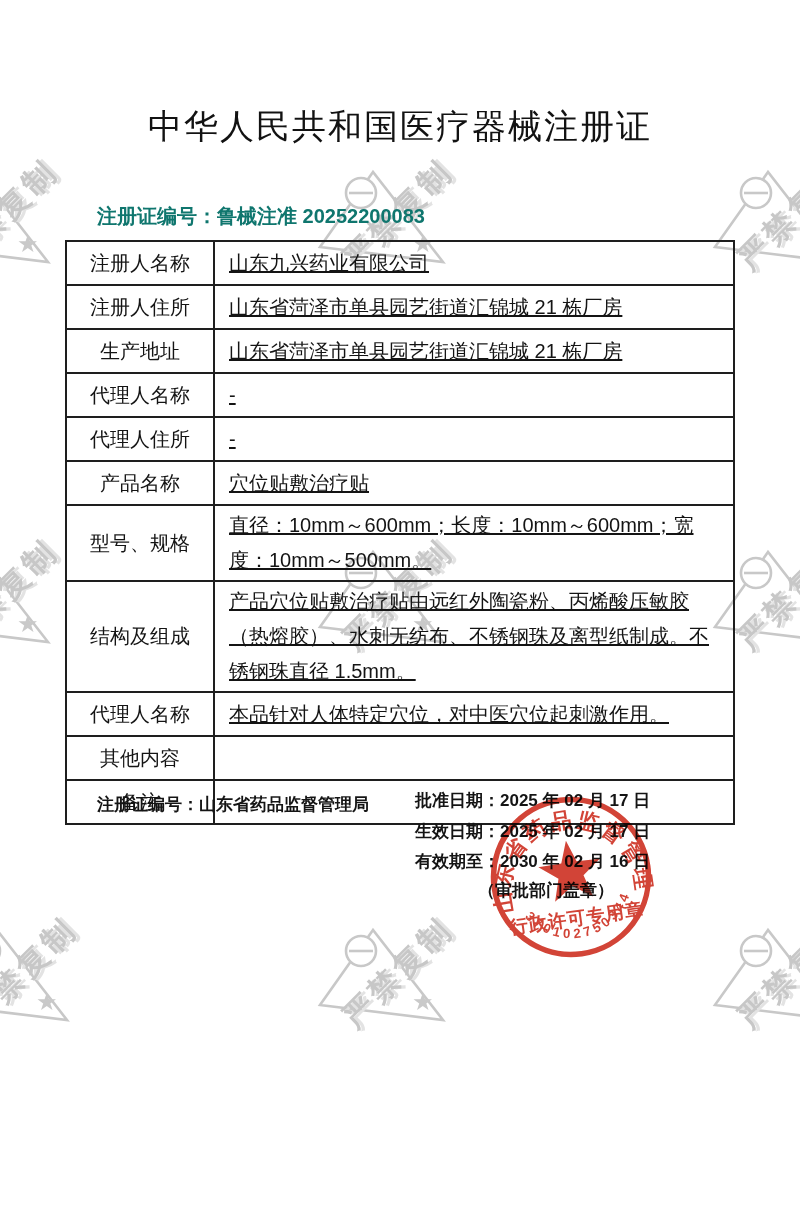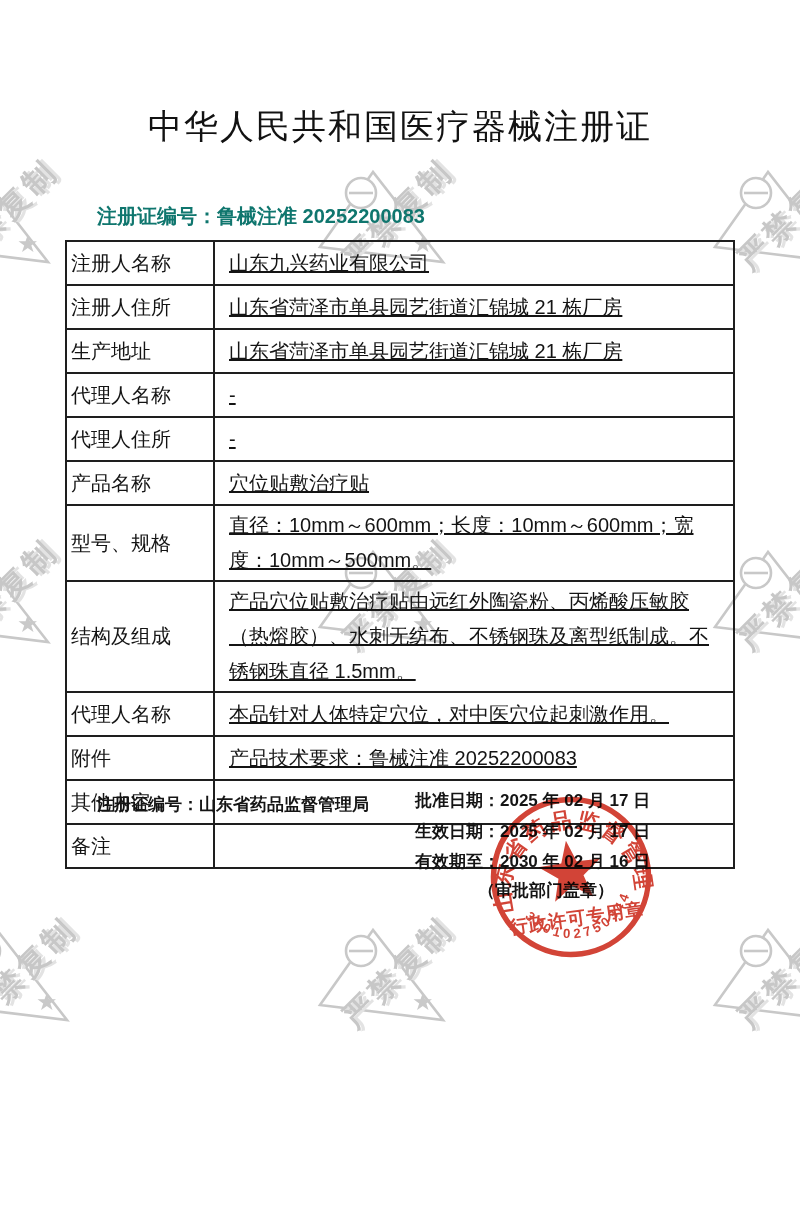--- a/index.html
+++ b/index.html
@@ -40,21 +40,21 @@
 
   table.cert {
     position: absolute; top: 240px; left: 65px; width: 670px;
     border-collapse: collapse; z-index: 2; background: transparent;
   }
   table.cert td {
     border: 2px solid #1e1e1e;
     font-size: 20px; color: #141414;
     vertical-align: middle;
   }
-  td.lbl { width: 148px; text-align: left; padding: 2px 4px; }
+  td.lbl { width: 148px; text-align: center; padding: 2px 4px; }
   td.val { padding: 2px 10px 2px 14px; line-height: 35px; text-decoration: underline; }
   tr.r-s  { height: 44px; }
   tr.r-m  { height: 72px; }
   tr.r-l  { height: 110px; }
 
   .footer { position: absolute; left: 0; top: 0; width: 100%; z-index: 2; }
   .dept {
     position: absolute; left: 97px; top: 793px;
     font-size: 17px; font-weight: bold;
   }
@@ -202,24 +202,20 @@
     <td class="lbl">型号、规格</td>
     <td class="val">直径：10mm～600mm；长度：10mm～600mm；宽度：10mm～500mm。</td>
   </tr>
   <tr class="r-l">
     <td class="lbl">结构及组成</td>
     <td class="val">产品穴位贴敷治疗贴由远红外陶瓷粉、丙烯酸压敏胶（热熔胶）、水刺无纺布、不锈钢珠及离型纸制成。不锈钢珠直径 1.5mm。</td>
   </tr>
   <tr class="r-s">
     <td class="lbl">代理人名称</td>
     <td class="val">本品针对人体特定穴位，对中医穴位起刺激作用。</td>
-  </tr>
-  <tr class="r-s">
-    <td class="lbl">附件</td>
-    <td class="val">产品技术要求：鲁械注准 20252200083</td>
   </tr>
   <tr class="r-s">
     <td class="lbl">其他内容</td>
     <td class="val"></td>
   </tr>
   <tr class="r-s">
     <td class="lbl">备注</td>
     <td class="val"></td>
   </tr>
 </tbody>

